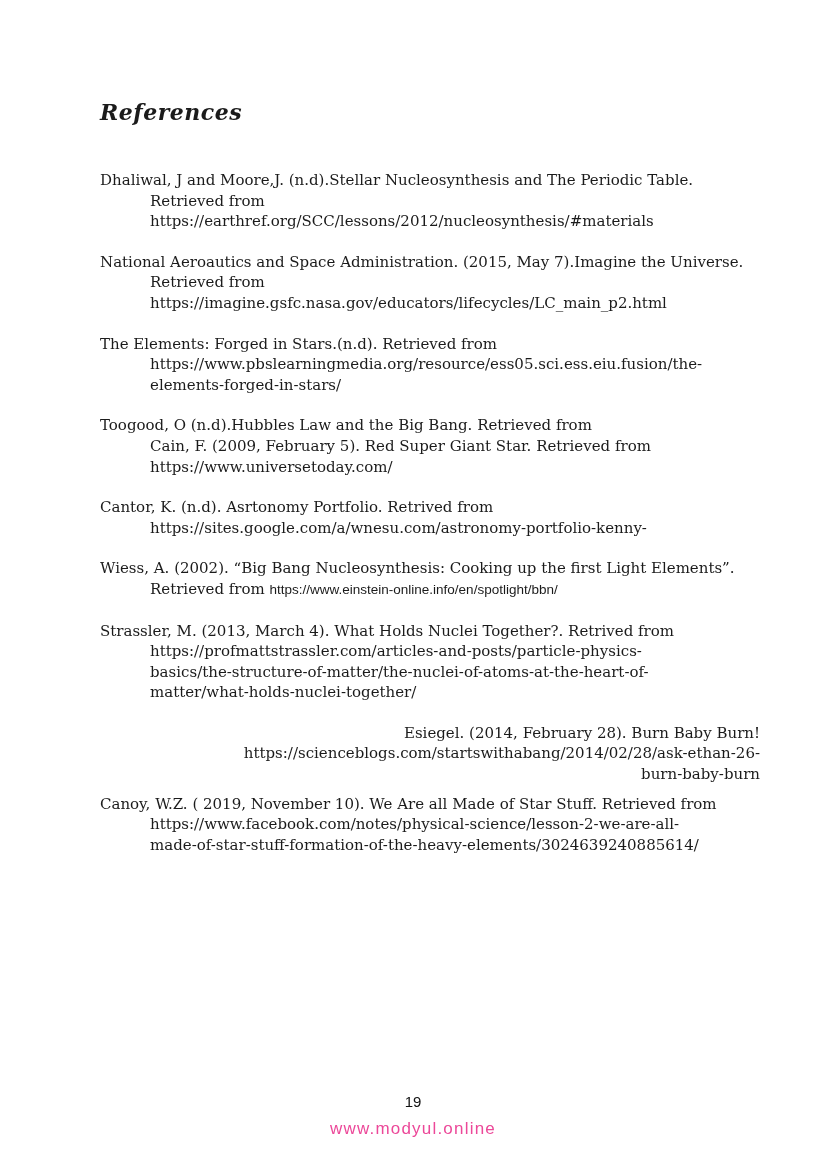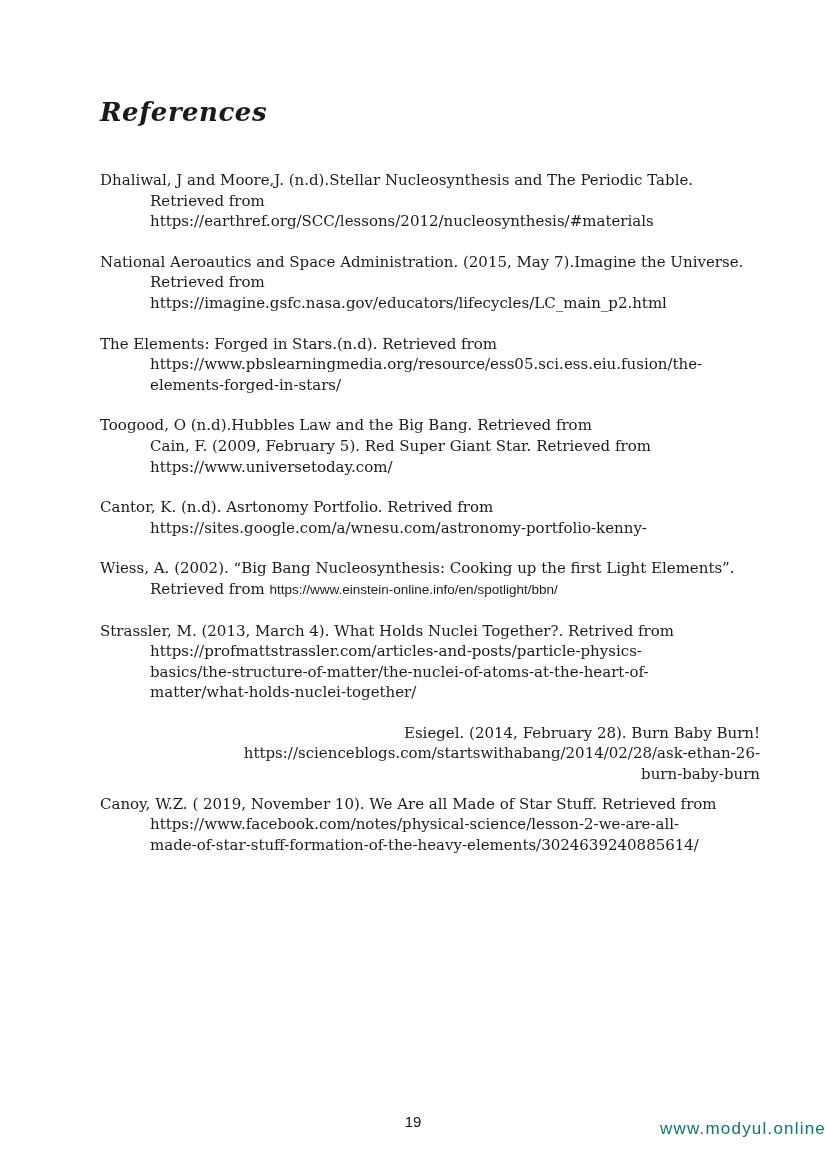--- a/index.html
+++ b/index.html
@@ -16,21 +16,21 @@
     color: #1b1b1b;
     overflow: hidden;
   }
   .content {
     position: absolute;
     left: 100px;
     top: 96px;
     width: 660px;
   }
   .title {
-    font-size: 26px;
+    font-size: 22px;
     line-height: 32px;
     font-weight: bold;
     font-style: italic;
     margin: 0 0 42px 0;
     letter-spacing: 0.5px;
   }
   .ref-block {
     margin: 0 0 20px 0;
   }
   .ref-block.tight {
@@ -51,32 +51,31 @@
   }
   .pagenum {
     position: absolute;
     top: 1093px;
     left: 0;
     width: 100%;
     text-align: center;
     font-family: "Liberation Sans", sans-serif;
     font-size: 15px;
     color: #111111;
-    margin-top: 20px;
   }
   .watermark {
     position: absolute;
     top: 1119px;
     left: 0;
     width: 100%;
-    text-align: right;
+    text-align: center;
     font-family: "Liberation Sans", sans-serif;
     font-size: 17px;
     letter-spacing: 1.2px;
-    color: #0f766e;
+    color: #ec4899;
   }
 </style>
 </head>
 <body>
 
 <div class="page">
   <div class="content">
     <h1 class="title">References</h1>
     <div class="references">
         <div class="ref-block">

